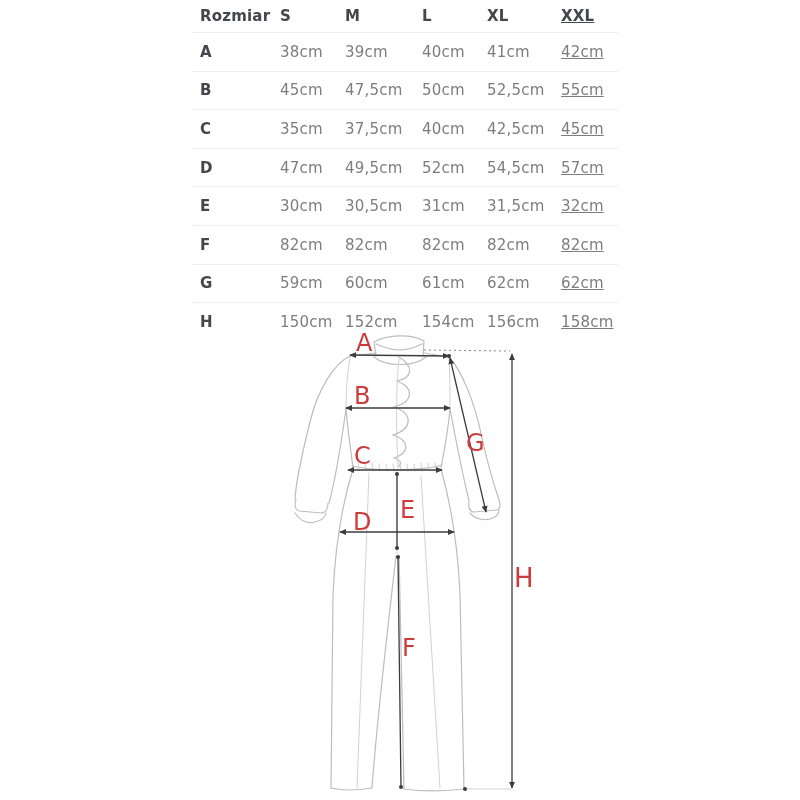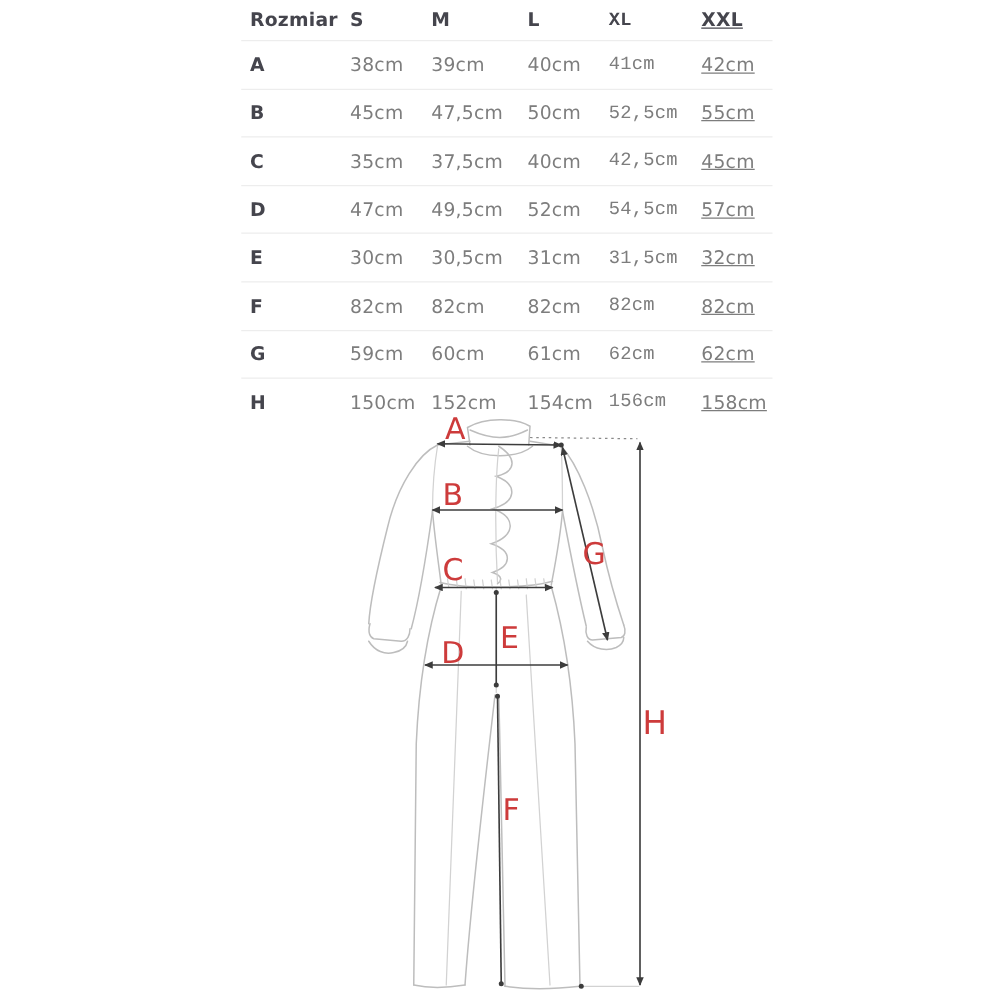--- a/index.html
+++ b/index.html
@@ -16,21 +16,21 @@
   .sheet{position:relative;width:800px;height:800px;background:#fff;overflow:hidden;}
 
   
   .table{position:absolute;left:193px;top:0;width:425px;}
   .tr{display:flex;align-items:center;height:37.6px;border-top:1px solid var(--rule);}
   .tr.head{height:32px;border-top:none;}
   .cell{font-size:15px;letter-spacing:.2px;white-space:nowrap;}
   .hd{font-weight:700;color:var(--head-color);}
   .val{font-weight:400;color:var(--val-color);}
   .c0{width:87px;padding-left:7px;box-sizing:border-box;}
-  .c1{width:65px;}.c2{width:77px;}.c3{width:65px;}.c4{width:74px;font-family:Liberation Mono, monospace;}.c5{width:56px;text-decoration:underline;}
+  .c1{width:65px;}.c2{width:77px;}.c3{width:65px;}.c4{width:74px;}.c5{width:56px;text-decoration:underline;}
 
   
   svg.diagram{position:absolute;left:0;top:0;width:800px;height:800px;}
   .garment{stroke:var(--sketch);stroke-width:1.2;fill:none;stroke-linecap:round;}
   .faint{stroke:var(--sketch-faint);stroke-width:1;}
   .meas{stroke:var(--measure);stroke-width:1.3;fill:none;}
   .meas-dot{fill:var(--measure);stroke:none;}
   .dotted{stroke:#8a8a8a;stroke-width:1;stroke-dasharray:2 3;fill:none;}
   .mlabel{font-family:"DejaVu Sans","Liberation Sans",sans-serif;}
 </style>

